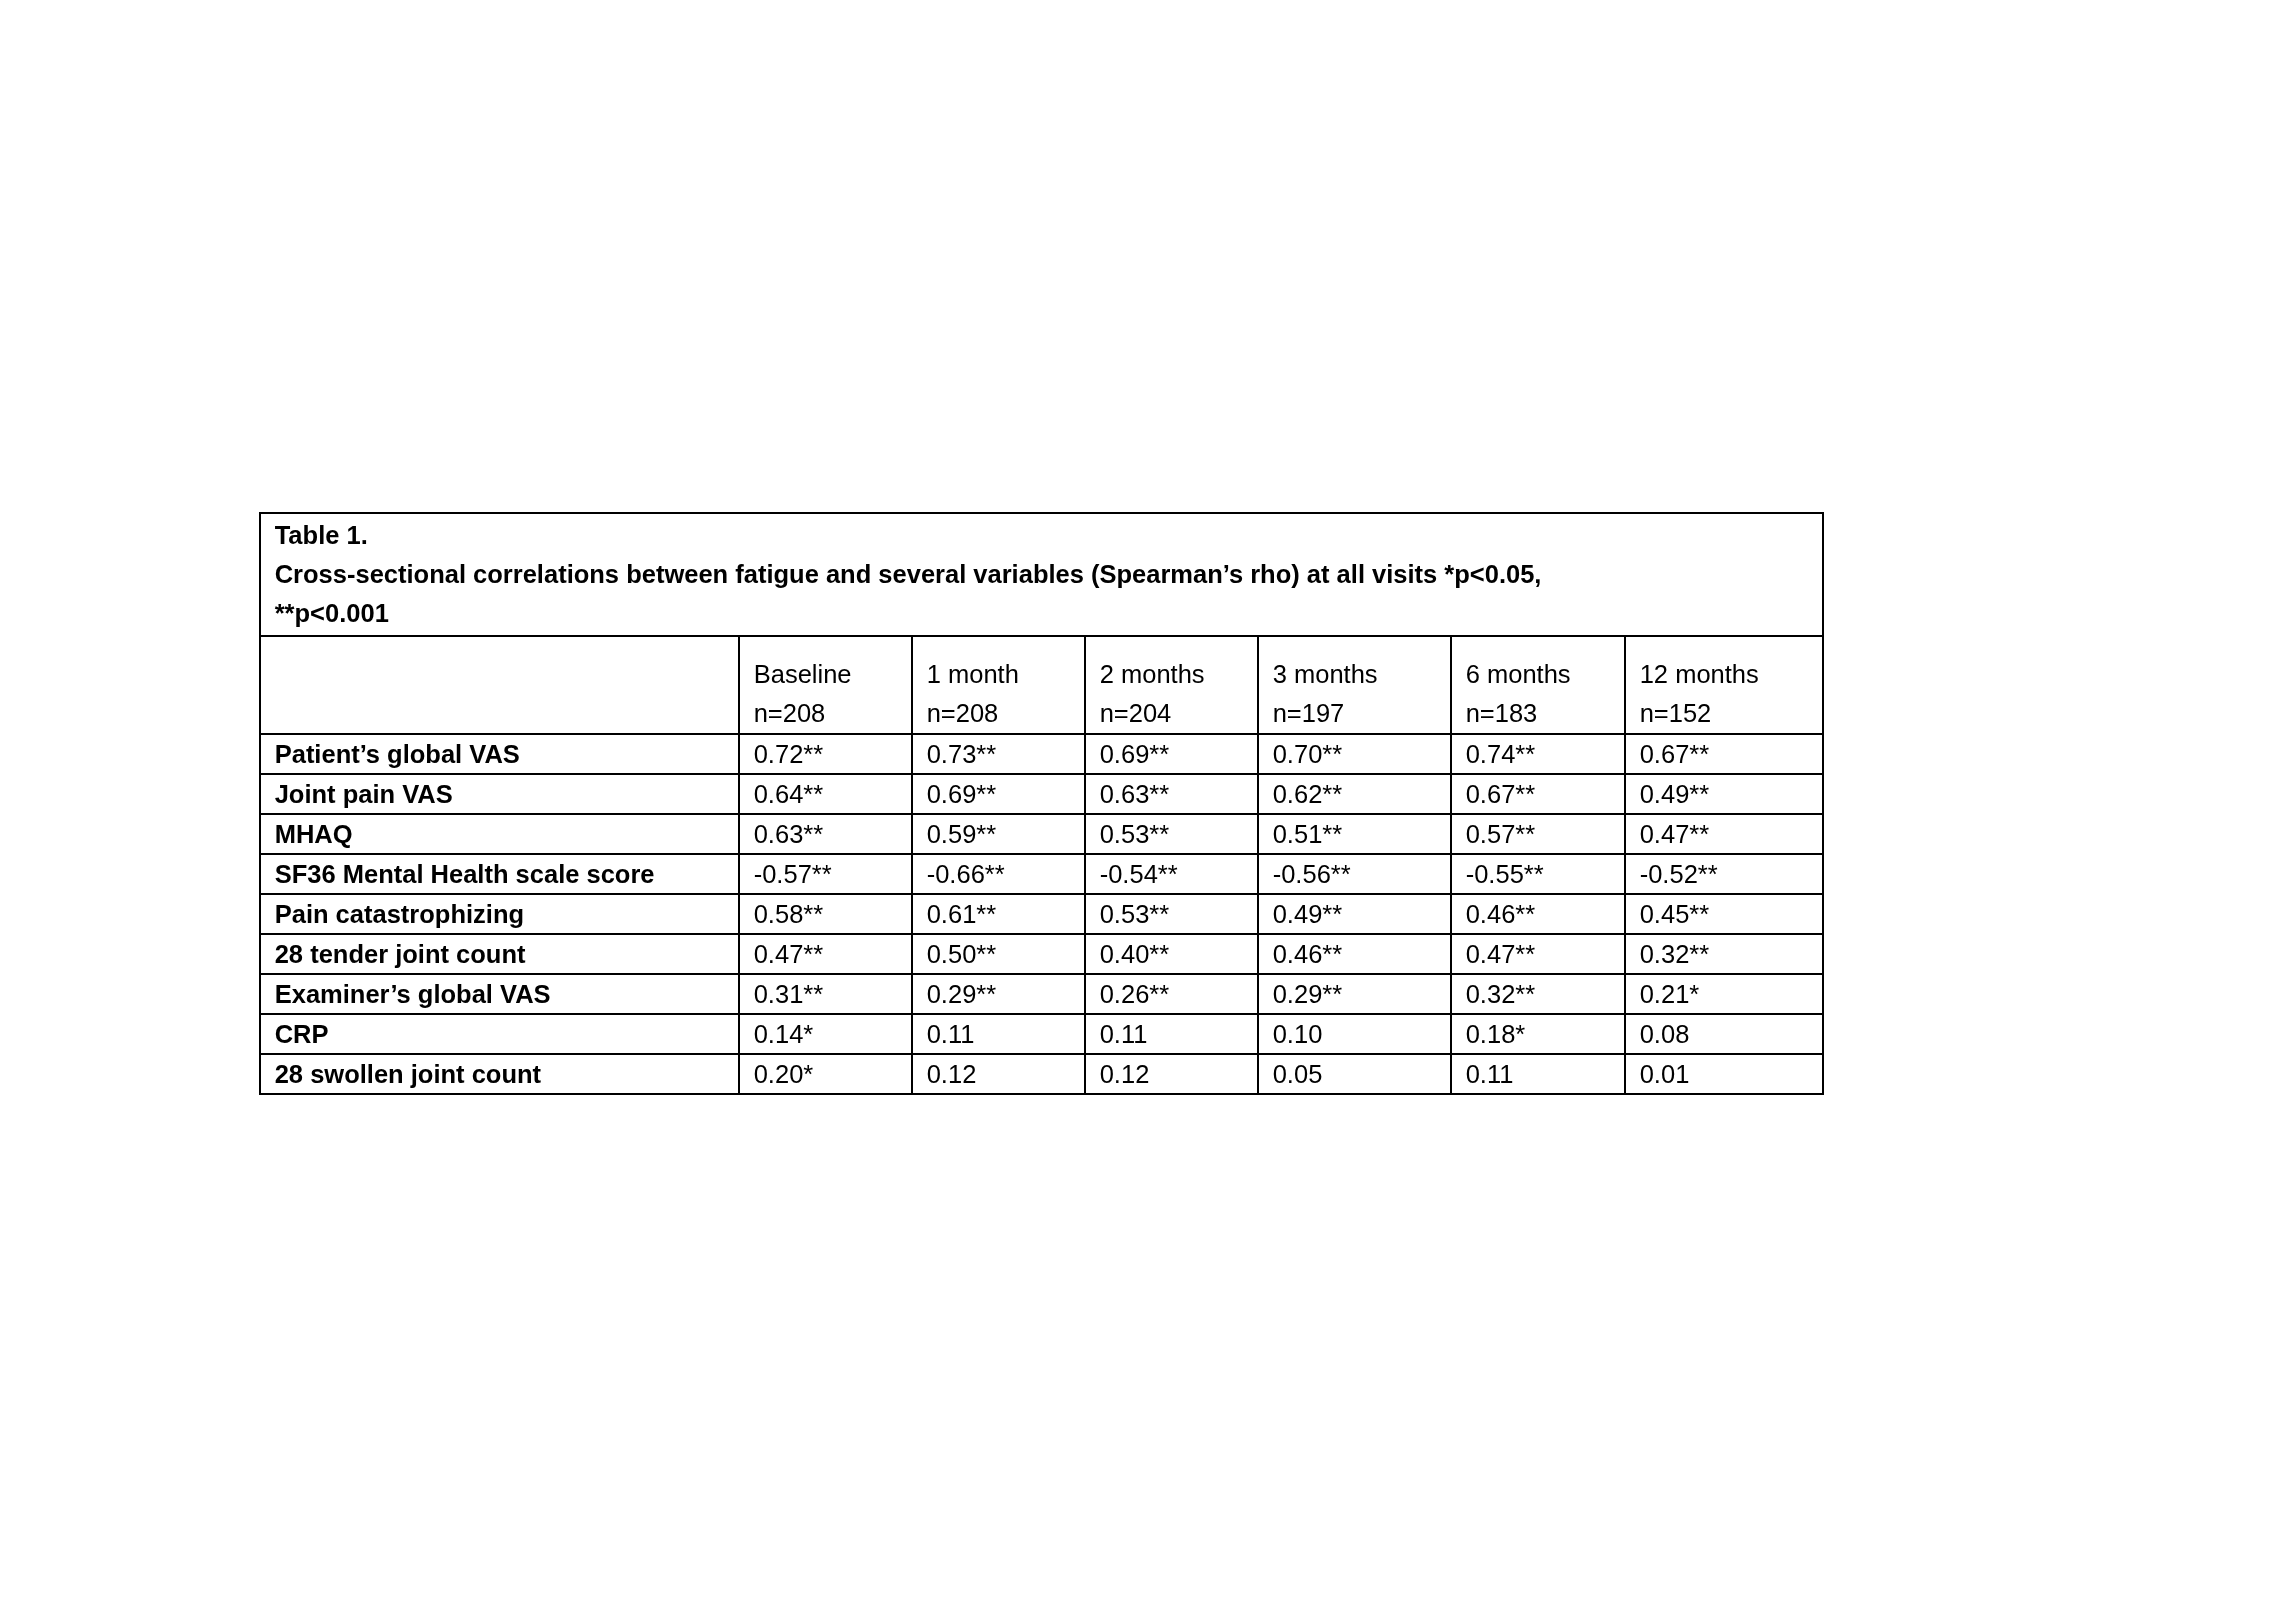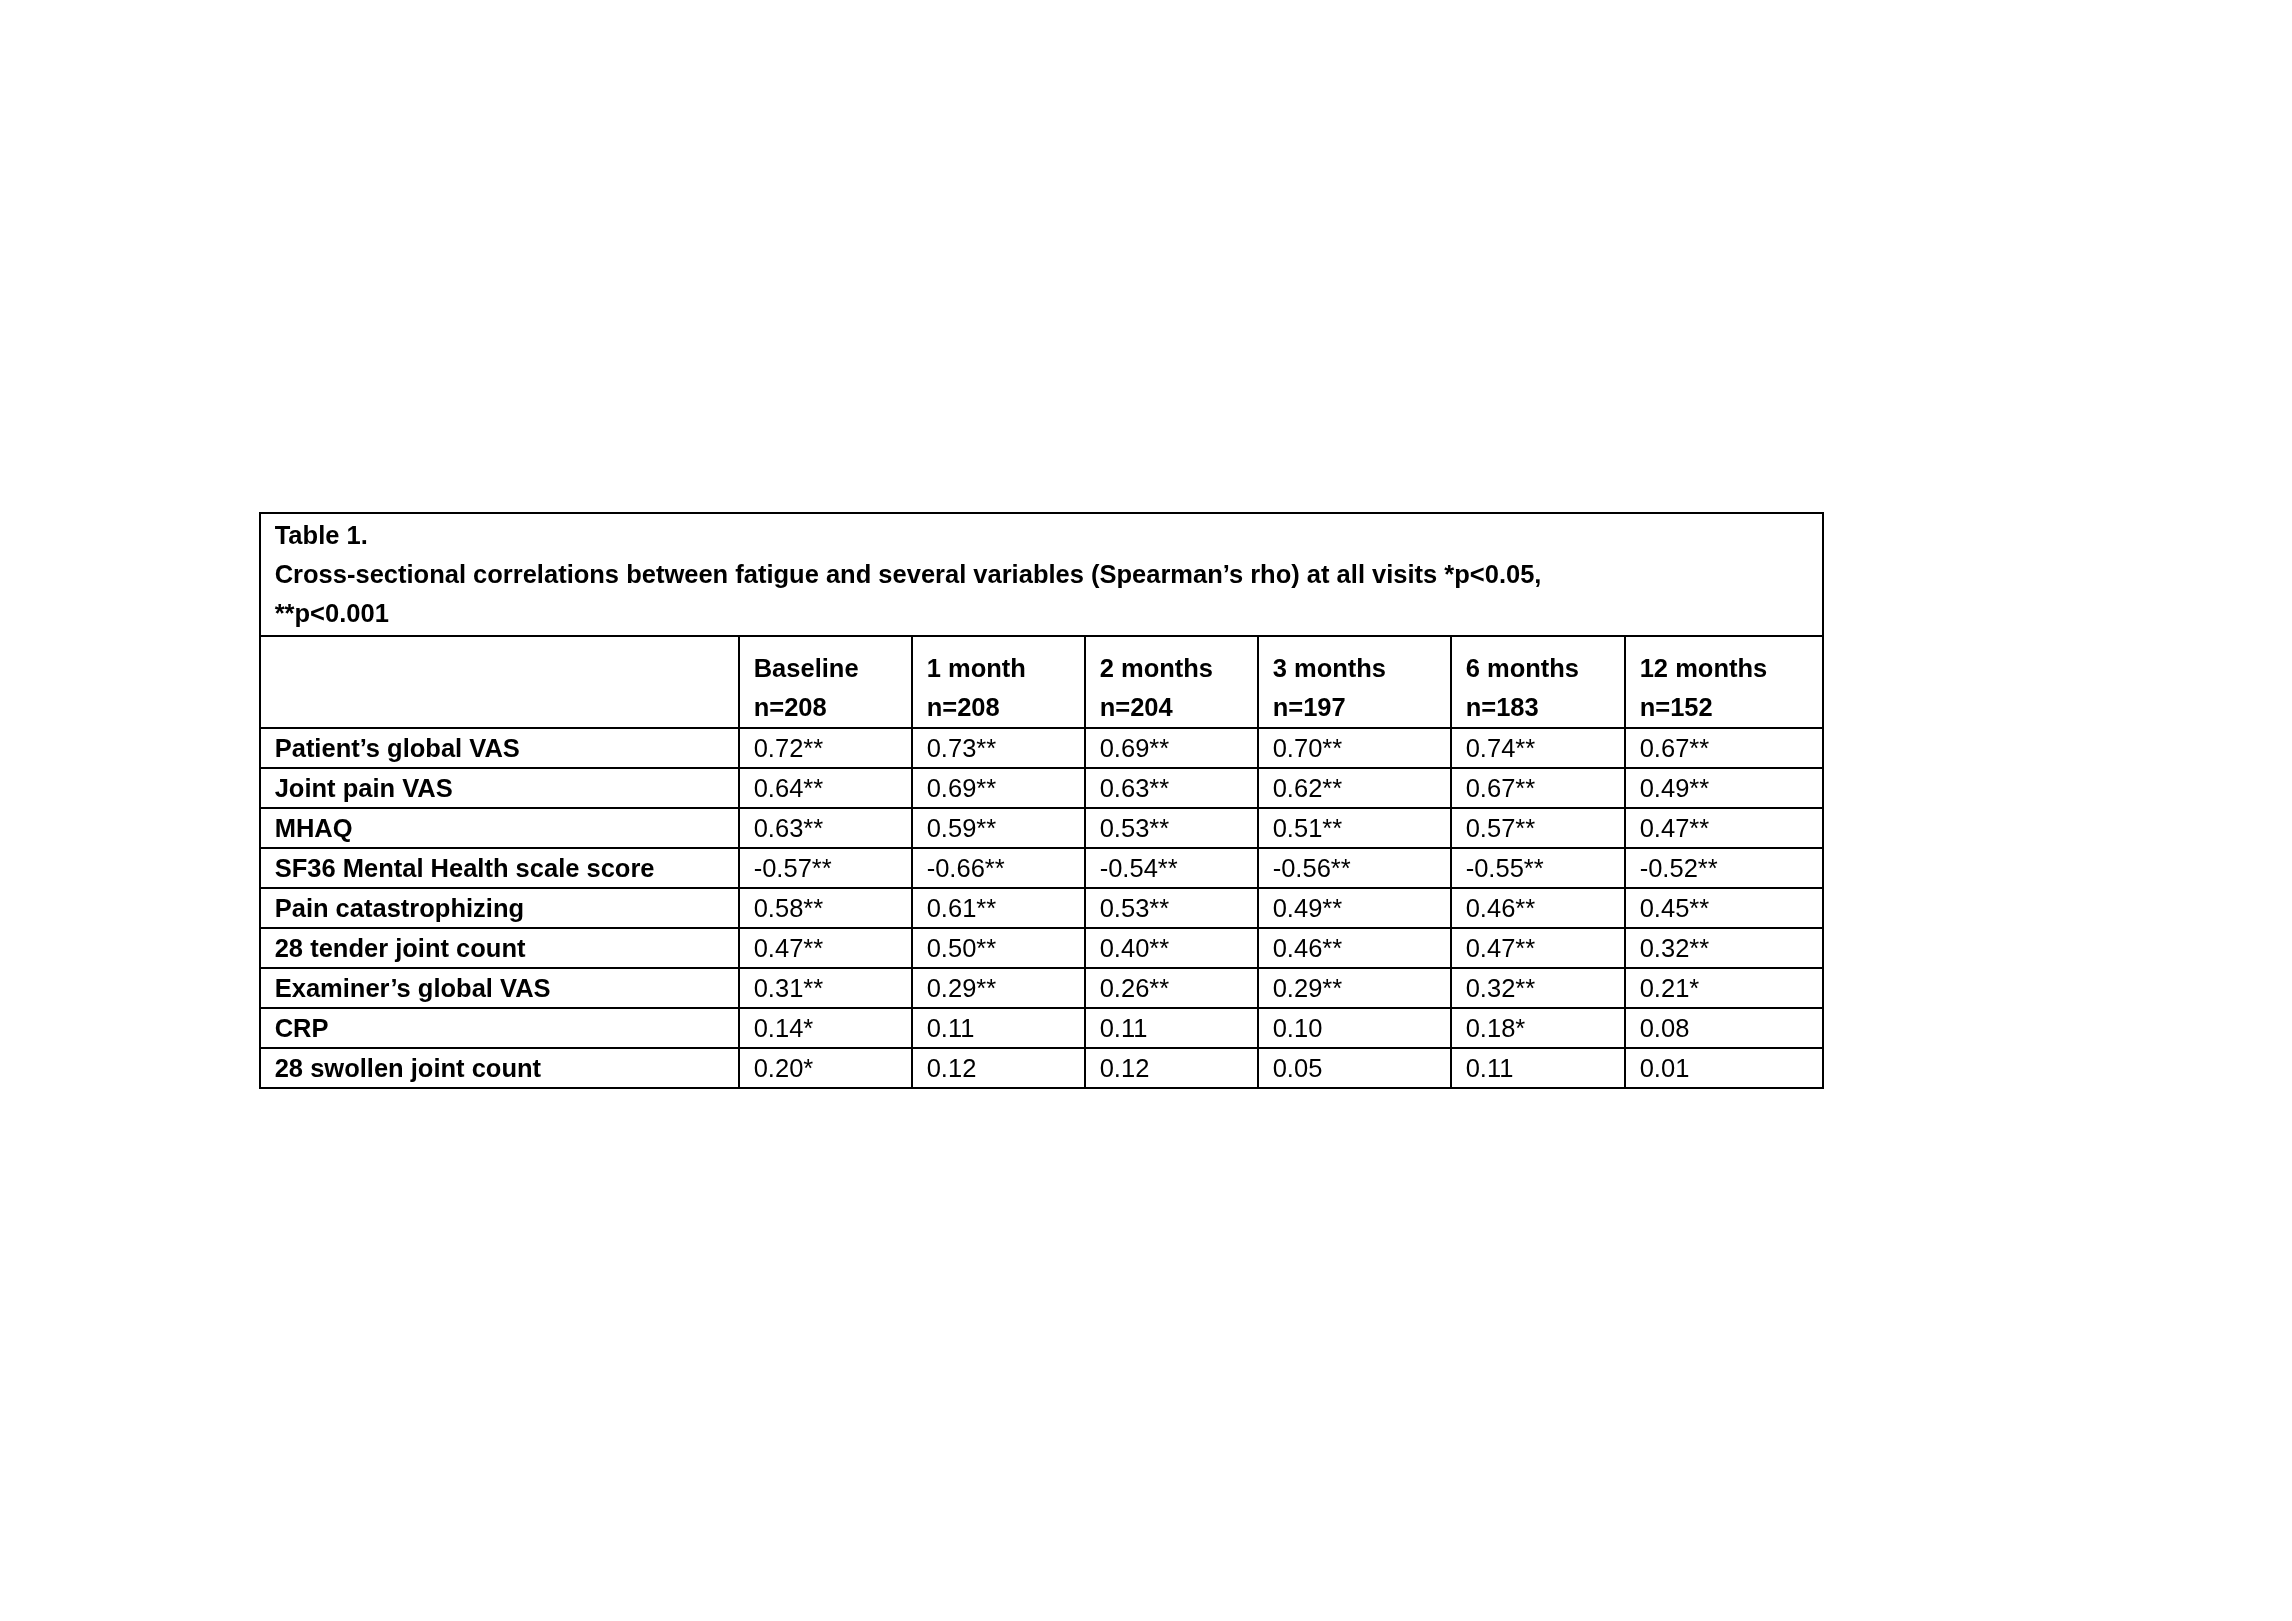--- a/index.html
+++ b/index.html
@@ -35,23 +35,23 @@
     }
     #doc-table .caption-cell {
       font-weight: bold;
       padding-top: 2px;
       padding-bottom: 2px;
       white-space: normal;
       line-height: 39px;
       margin-top: 12px;
     }
     #doc-table th {
-      font-weight: bold;
+      font-weight: normal;
       height: 78px;
-      padding-top: 12px;
+      padding-top: 18px;
     }
     #doc-table td.rowlabel {
       font-weight: bold;
       margin-top: 29px;
     }
     #doc-table tr.data-row td {
       height: 38px;
       line-height: 38px;
     }
     .hdr-line { display: block; }

